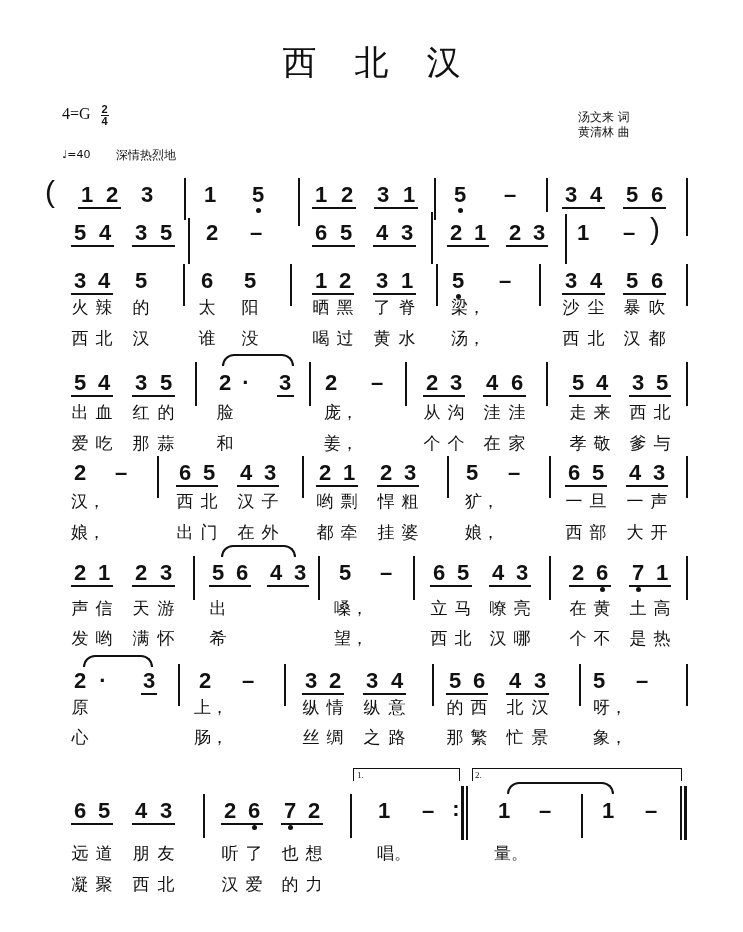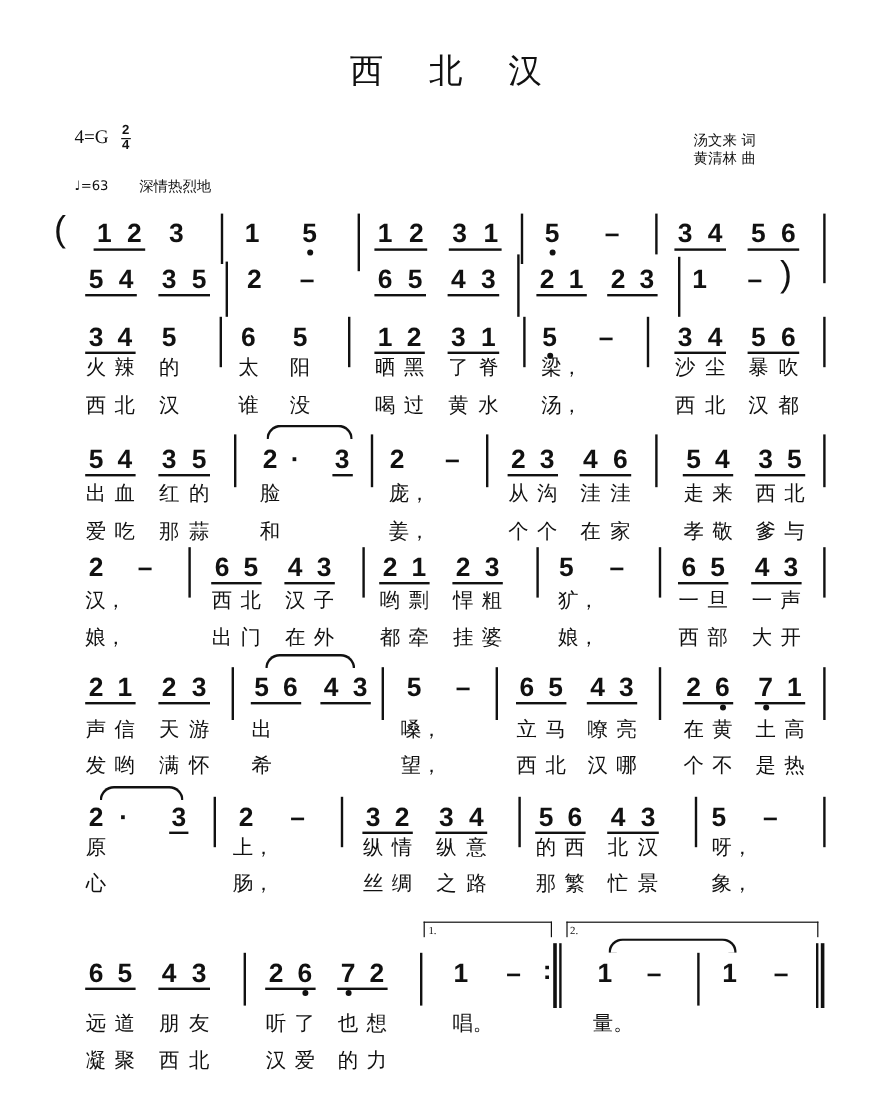--- a/index.html
+++ b/index.html
@@ -1,18 +1,18 @@
 <!DOCTYPE html>
 <html><head>
 <meta charset="utf-8">
 <style>
   html, body { margin:0; padding:0; background:#ffffff; }
   body { width:743px; height:932px; position:relative; overflow:hidden; color:#111; font-family:"DejaVu Sans", sans-serif; }
   .abs { position:absolute; }
-  .title { top:40px; left:0; width:743px; text-align:center; font-size:28px; letter-spacing:38px; text-indent:38px; font-family:"DejaVu Sans", sans-serif; }
+  .title { top:40px; left:0; width:743px; text-align:center; font-size:34px; letter-spacing:38px; text-indent:38px; font-family:"DejaVu Sans", sans-serif; }
   .key { font-family:"Liberation Serif", serif; font-size:16px; }
   .frac { display:inline-block; text-align:center; font-family:"Liberation Sans", sans-serif; font-weight:bold; font-size:11px; line-height:11px; vertical-align:middle; margin-left:6px; }
   .frac span { display:block; }
   .frac .num { border-bottom:1.5px solid #111; padding:0 1px; }
   .credits { font-size:12px; line-height:15px; }
   .tempo { font-size:11px; }
   .note { font-family:"Liberation Sans", sans-serif; font-weight:bold; font-size:22px; line-height:22px; width:16px; text-align:center; }
   .ul { height:2px; background:#111; }
   .dotb { width:5px; height:5px; border-radius:50%; background:#111; }
   .bar { width:1.5px; background:#111; }
@@ -29,21 +29,21 @@
 <div class="abs title">西北汉</div>
 
 <div class="abs key" style="left:62px;top:104px;">
   <span>4=G</span>
   <span class="frac">
     <span class="num">2</span>
     <span>4</span>
   </span>
 </div>
 
-<div class="abs tempo" style="left:62px;top:148px;">♩=63</div>
+<div class="abs tempo" style="left:62px;top:148px;">♩=40</div>
 <div class="abs tempo" style="left:116px;top:147px;font-size:12px;">深情热烈地</div>
 
 <div class="abs credits" style="left:578px;top:110px;">
   <div>汤文来 词</div>
   <div>黄清林 曲</div>
 </div>
 
 <div id="score" class="abs" style="left:0;top:0;width:743px;height:932px;">
     <div class="abs paren" style="left: 45px; top: 177px;">(</div>
     <div class="abs note" style="left: 79px; top: 184px;">1</div>

